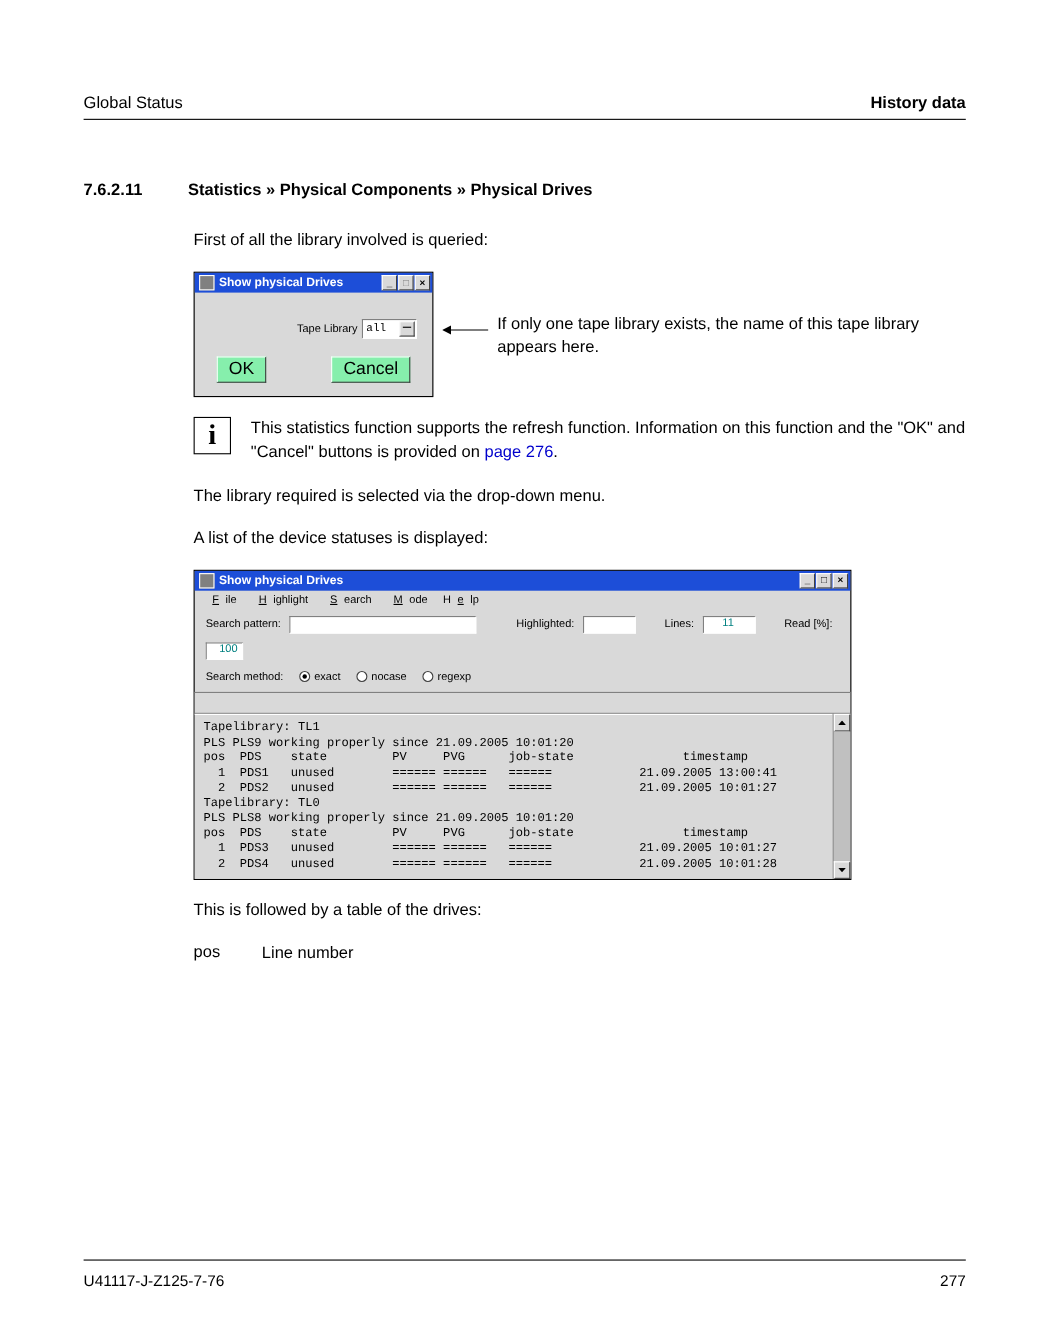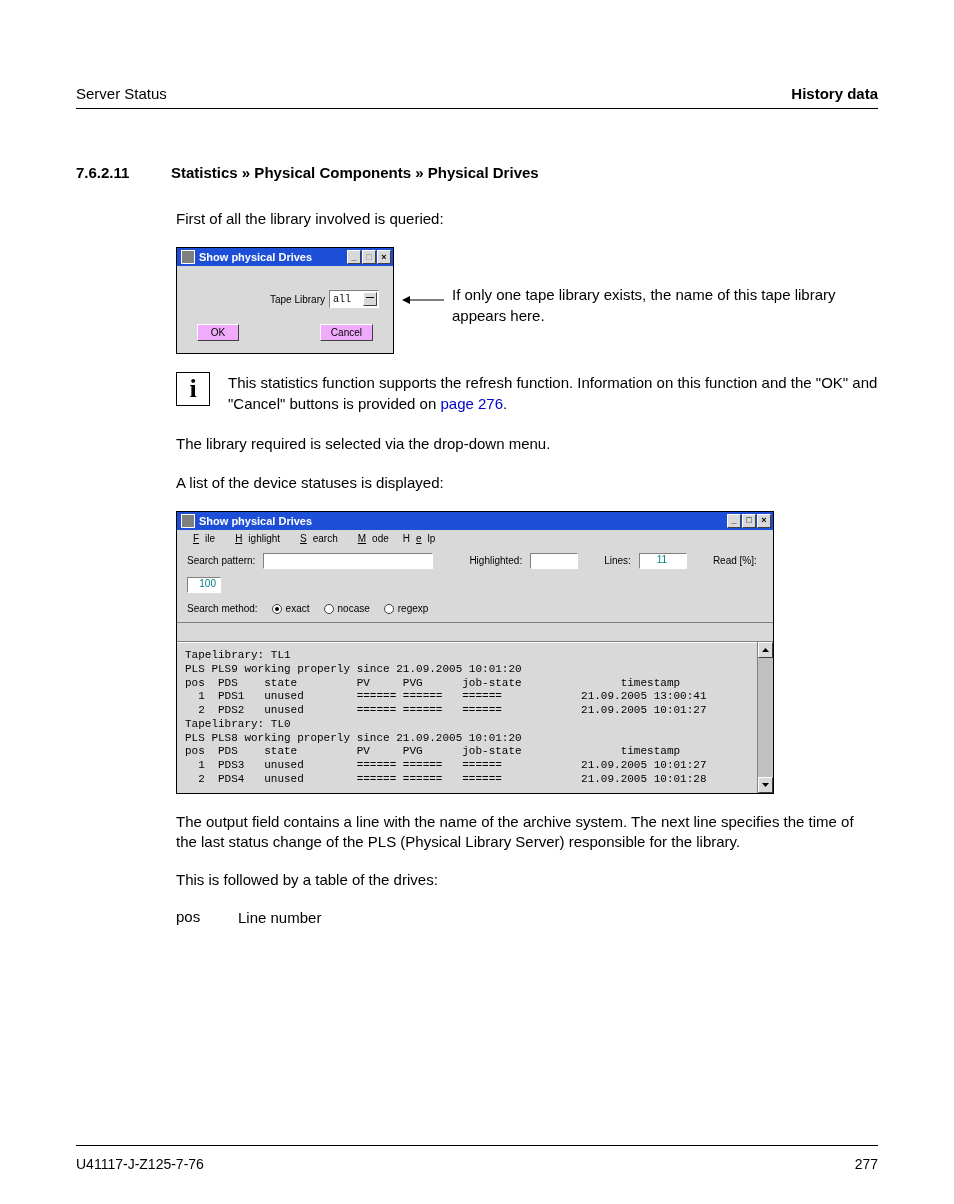--- a/index.html
+++ b/index.html
@@ -73,22 +73,22 @@
     display:flex; align-items:center; font-family: "Courier New", monospace; font-size:10px;
     padding-left:3px; position:relative;
   }
   .dropdown .dd-btn{
     position:absolute; right:1px; top:1px; width:14px; height:14px;
     background:#d9d9d9; border:1px solid #fff; border-right-color:#404040; border-bottom-color:#404040;
     display:flex; align-items:center; justify-content:center;
   }
   .dlg1-buttons { display:flex; justify-content:space-between; padding: 0 6px;}
   .btn3d {
-    background:#f0abfc; border:1px solid #404040; border-top-color:#fff; border-left-color:#fff;
-    font-size:10px; padding: 2px 10px; min-width: 42px; text-align:center;
+    background:#86efac; border:1px solid #404040; border-top-color:#fff; border-left-color:#fff;
+    font-size:16px; padding: 2px 10px; min-width: 42px; text-align:center;
   }
   .arrow-gap {
     width: 42px; display:flex; align-items:center; justify-content:center; padding-top: 48px; flex-shrink:0;
   }
   .callout-text { padding-top: 38px; line-height:1.35; }
 
   
   .info-row { display:flex; gap: 18px; margin-bottom: 20px; align-items:flex-start;}
   .info-icon {
     width: 34px; height: 34px; border:1.5px solid #000; display:flex; align-items:center; justify-content:center;
@@ -144,21 +144,21 @@
   .footer {
     position:absolute; bottom: 32px; left:76px; right:76px;
     border-top:1px solid #000; padding-top:10px;
     display:flex; justify-content:space-between; font-size:14px;
   }
 </style>
 </head>
 <body>
 
 <div class="header-row">
-  <span>Server Status</span>
+  <span>Global Status</span>
   <span class="header-right">History data</span>
 </div>
 
 <div class="section-row">
   <div class="section-num">7.6.2.11</div>
   <div class="section-title">Statistics » Physical Components » Physical Drives</div>
 </div>
 
 <div class="content">
   <p class="para">First of all the library involved is queried:</p>
@@ -268,21 +268,20 @@
         <div class="strack"></div>
         <div class="sbtn">
           <svg width="7" height="4" viewBox="0 0 7 4">
               <polygon points="3.5,4 7,0 0,0" fill="#000"></polygon>
             </svg>
         </div>
       </div>
     </div>
   </div>
 
-  <p class="para">The output field contains a line with the name of the archive system. The next line specifies the time of the last status change of the PLS (Physical Library Server) responsible for the library.</p>
   <p class="para">This is followed by a table of the drives:</p>
 
   <div class="def-row">
     <div class="def-term">pos</div>
     <div class="def-desc">Line number</div>
   </div>
 </div>
 
 <div class="footer">
   <span>U41117-J-Z125-7-76</span>

